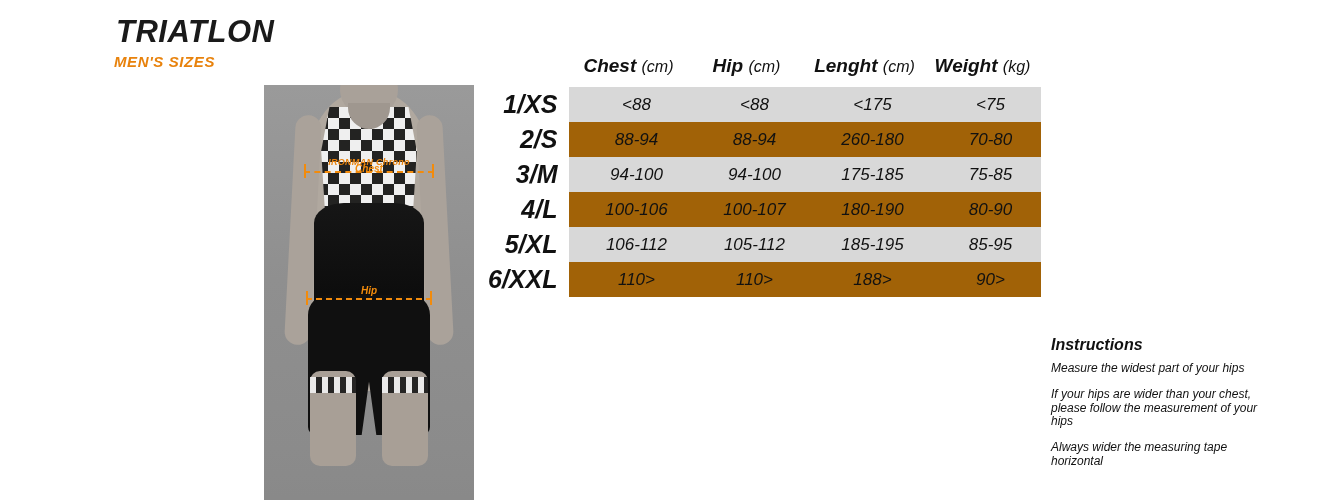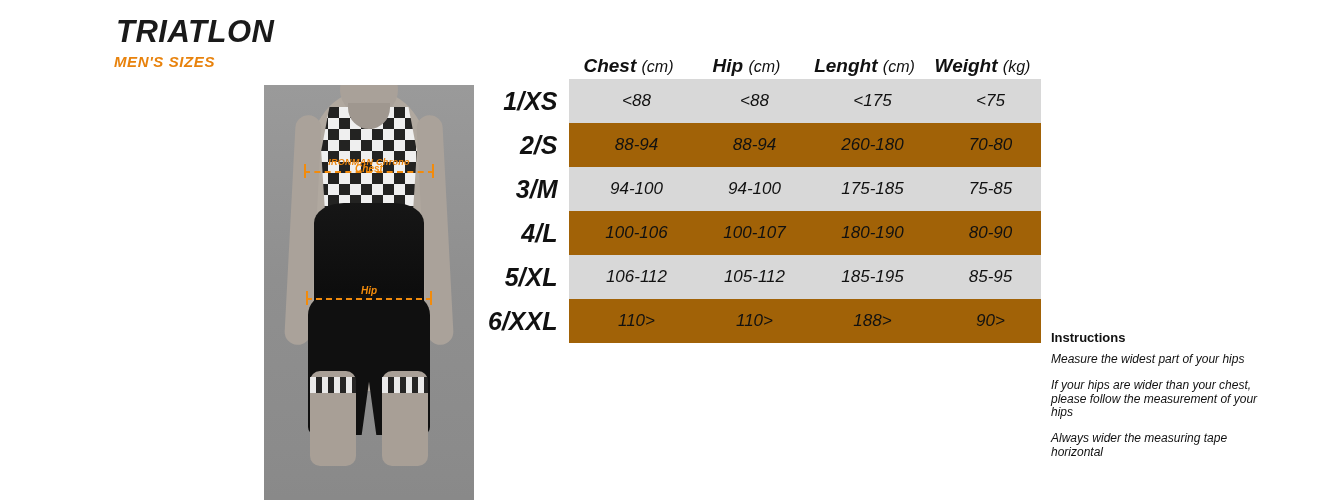--- a/index.html
+++ b/index.html
@@ -206,56 +206,57 @@
   }
   #size-table th, #size-table td {
     font-style: italic;
     color: #111111;
     text-align: center;
     padding: 0;
   }
   #size-table thead th {
     font-size: 19px;
     font-weight: bold;
-    padding-bottom: 2px;
+    padding-bottom: 10px;
     background: transparent;
   }
   #size-table thead th .unit {
     font-weight: normal;
     font-size: 16px;
   }
   #size-table thead th.sizecol { width: 74px; }
   #size-table td.sizecell {
     font-size: 25px;
     font-weight: bold;
     text-align: right;
     padding-right: 12px;
     width: 74px;
     background: #ffffff !important;
   }
   #size-table td.val {
     font-size: 17px;
     width: 118px;
-    height: 44px;
+    height: 35px;
     padding-left: 16px;
   }
   #size-table tr.shade td.val { background: #d8d8d8; }
   #size-table tr.plain td.val { background: #a16207; }
 
   
   #instructions {
     position: absolute;
     left: 1051px;
     top: 330px;
     width: 225px;
     color: #111111;
   }
   #instructions h4 {
-    margin: 0 0 8px 0;
-    font-size: 13px;
+    margin: 6px 0 8px 0;
+    font-size: 16px;
+    font-style: italic;
     font-weight: bold;
   }
   #instructions p {
     margin: 0 0 12px 0;
     font-size: 12px;
     font-style: italic;
     line-height: 1.15;
   }
   #instructions p:last-child { margin-bottom: 0; }
 </style>

